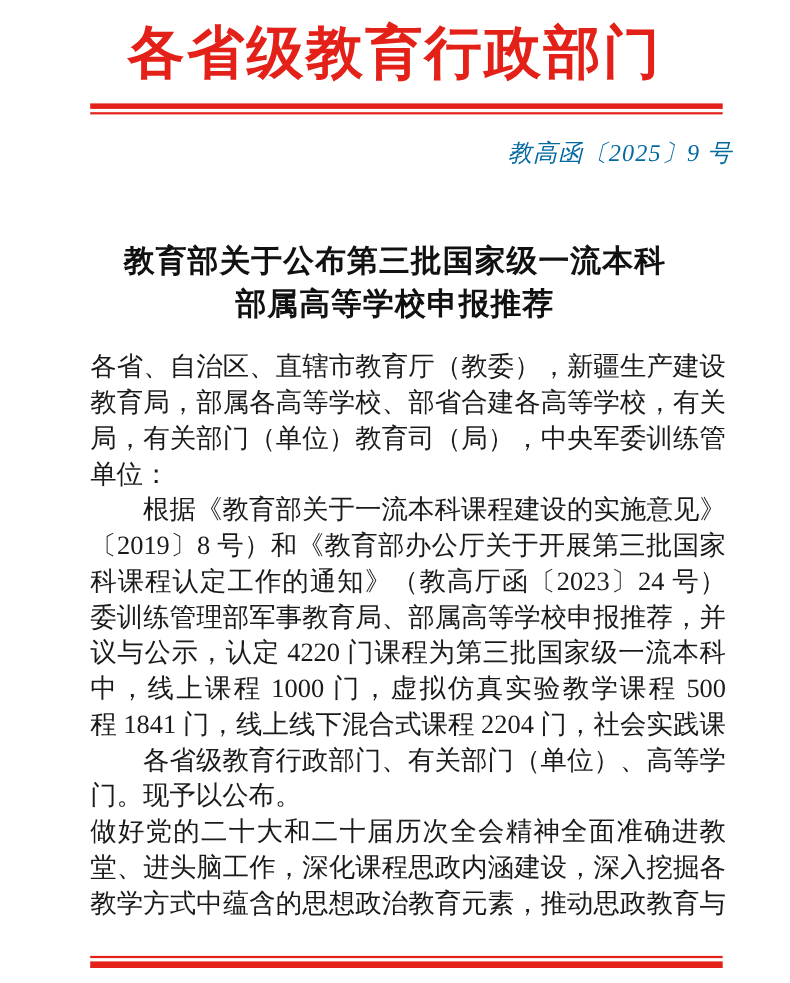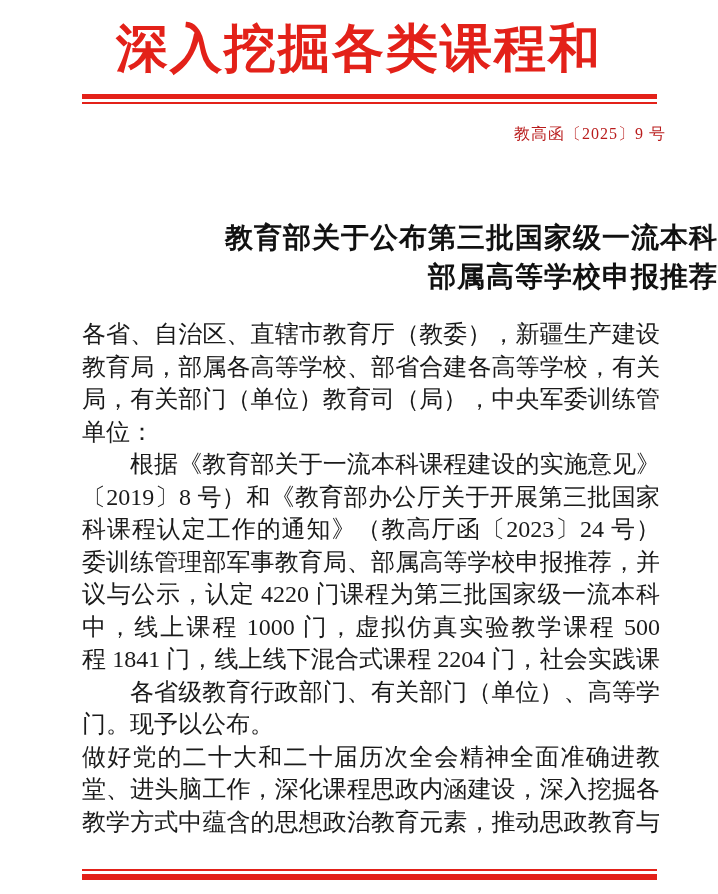--- a/index.html
+++ b/index.html
@@ -26,30 +26,31 @@
 
   .rule { position: absolute; left: 82px; width: 575px; background: #e32119; }
   .rule-top-thick   { top: 94px;  height: 5px; }
   .rule-top-thin    { top: 102px; height: 2px; }
   .rule-bottom-thin  { top: 869px; height: 2px; }
   .rule-bottom-thick { top: 874px; height: 6px; }
 
   .docnum {
     position: absolute;
     top: 124px; right: 52px;
-    font-size: 16px;
-    color: #b91c1c;
+    font-size: 22px;
+    color: #0369a1;
     letter-spacing: 1px;
     white-space: nowrap;
+    font-style: italic;
   }
 
   .title {
     position: absolute;
     top: 218px; left: 0; right: 0;
-    text-align: right;
+    text-align: center;
     font-weight: bold;
     font-size: 28px;
     line-height: 39px;
     color: #111111;
     letter-spacing: 1px;
   }
 
   .doc-body {
     position: absolute;
     top: 318px; left: 82px;
@@ -64,21 +65,21 @@
     height: 32.5px;
     overflow: hidden;
   }
   .doc-body .line.last { text-align-last: left; }
   .doc-body .line.indent { text-indent: 2em; }
 </style>
 </head>
 <body>
 
 <div class="page">
-  <div class="masthead">深入挖掘各类课程和</div>
+  <div class="masthead">各省级教育行政部门</div>
 
   <div class="rule rule-top-thick"></div>
   <div class="rule rule-top-thin"></div>
 
   <div class="docnum">教高函〔2025〕9 号</div>
 
   <div class="title">
     <div>教育部关于公布第三批国家级一流本科</div>
     <div>部属高等学校申报推荐</div>
   </div>

